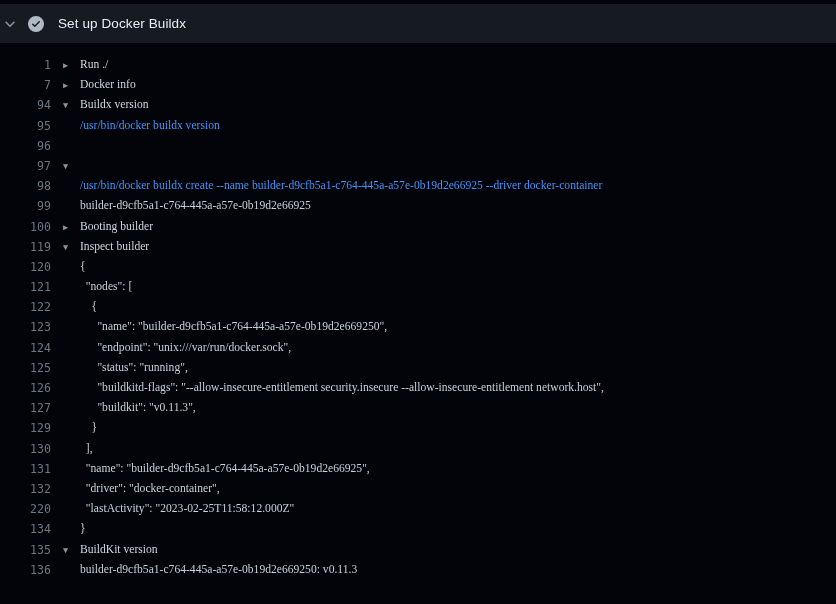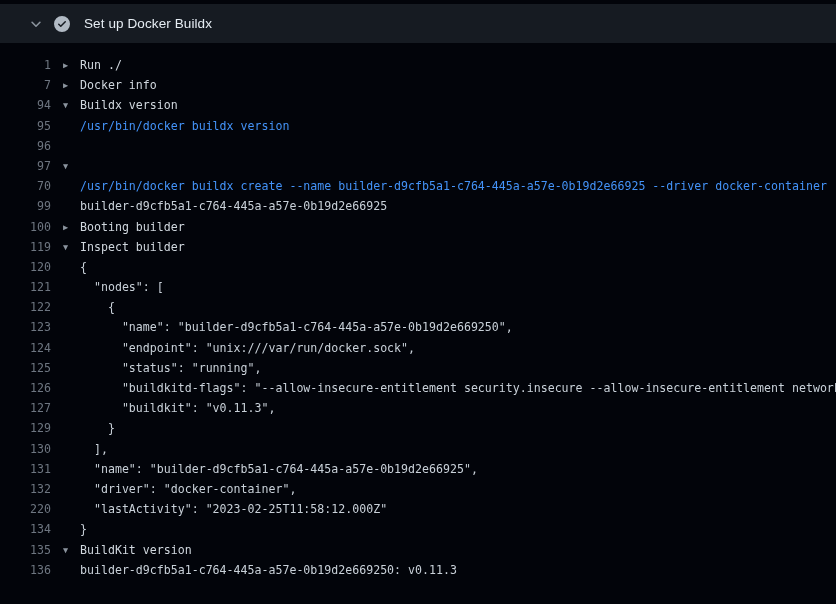--- a/index.html
+++ b/index.html
@@ -9,21 +9,21 @@
     overflow: hidden;
     position: relative;
     font-family: "Liberation Sans", sans-serif;
   }
 
   
   .step-header {
     position: absolute; top: 4px; left: 0; right: 0; height: 39px;
     background: #161b22;
     display: flex; align-items: center;
-    padding-left: 28px;
+    padding-left: 2px;
     box-sizing: border-box;
     cursor: pointer;
   }
   .hdr-chevron { width: 16px; height: 16px; display: flex; align-items: center; justify-content: center; flex: none; }
   .hdr-check   { width: 16px; height: 16px; margin-left: 10px; display: flex; align-items: center; justify-content: center; flex: none; }
   .hdr-title {
     margin-left: 14px;
     color: #e6edf3;
     font-size: 13.5px;
     font-weight: 500;
@@ -50,21 +50,21 @@
     color: #6e7681;
     cursor: pointer;
   }
   .tog {
     width: 29px; flex: none;
     display: flex; align-items: center; justify-content: center;
     color: #8b949e;
     font-size: 8.5px;
   }
   .row.group .tog { cursor: pointer; }
-  .txt { color: #c9d1d9; }
+  .txt { color: #c9d1d9; font-family: Liberation Serif, serif; }
   .row.group .txt { color: #d0d7de; }
   .row.command .txt { color: #4493f8; }
   .row.group { cursor: pointer; }
 </style>
 </head>
 <body>
 
 <div class="step-header">
   <span class="hdr-chevron">
     <svg width="14" height="14" viewBox="0 0 16 16" fill="none">
@@ -79,21 +79,21 @@
   <span class="hdr-title">Set up Docker Buildx</span>
 </div>
 
 <div class="log">
     <div class="row group"><span class="num">1</span><span class="tog">▶</span><span class="txt">Run ./</span></div>
     <div class="row group"><span class="num">7</span><span class="tog">▶</span><span class="txt">Docker info</span></div>
     <div class="row group"><span class="num">94</span><span class="tog">▼</span><span class="txt">Buildx version</span></div>
     <div class="row command"><span class="num">95</span><span class="tog"></span><span class="txt">/usr/bin/docker buildx version</span></div>
     <div class="row output"><span class="num">96</span><span class="tog"></span></div>
     <div class="row group"><span class="num">97</span><span class="tog">▼</span></div>
-    <div class="row command"><span class="num">70</span><span class="tog"></span><span class="txt">/usr/bin/docker buildx create --name builder-d9cfb5a1-c764-445a-a57e-0b19d2e66925 --driver docker-container</span></div>
+    <div class="row command"><span class="num">98</span><span class="tog"></span><span class="txt">/usr/bin/docker buildx create --name builder-d9cfb5a1-c764-445a-a57e-0b19d2e66925 --driver docker-container</span></div>
     <div class="row output"><span class="num">99</span><span class="tog"></span><span class="txt">builder-d9cfb5a1-c764-445a-a57e-0b19d2e66925</span></div>
     <div class="row group"><span class="num">100</span><span class="tog">▶</span><span class="txt">Booting builder</span></div>
     <div class="row group"><span class="num">119</span><span class="tog">▼</span><span class="txt">Inspect builder</span></div>
     <div class="row output"><span class="num">120</span><span class="tog"></span><span class="txt">{</span></div>
     <div class="row output"><span class="num">121</span><span class="tog"></span><span class="txt">  "nodes": [</span></div>
     <div class="row output"><span class="num">122</span><span class="tog"></span><span class="txt">    {</span></div>
     <div class="row output"><span class="num">123</span><span class="tog"></span><span class="txt">      "name": "builder-d9cfb5a1-c764-445a-a57e-0b19d2e669250",</span></div>
     <div class="row output"><span class="num">124</span><span class="tog"></span><span class="txt">      "endpoint": "unix:///var/run/docker.sock",</span></div>
     <div class="row output"><span class="num">125</span><span class="tog"></span><span class="txt">      "status": "running",</span></div>
     <div class="row output"><span class="num">126</span><span class="tog"></span><span class="txt">      "buildkitd-flags": "--allow-insecure-entitlement security.insecure --allow-insecure-entitlement network.host",</span></div>

